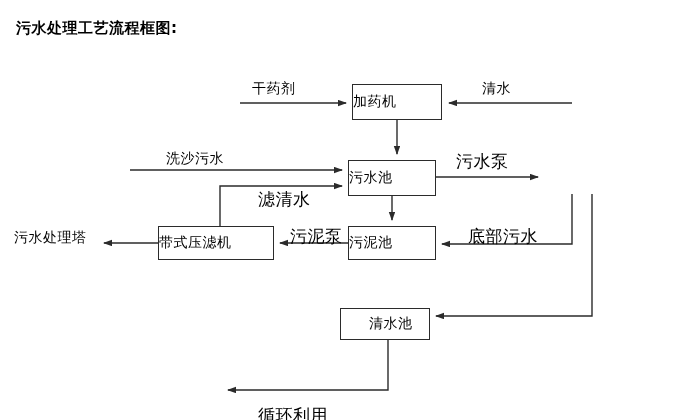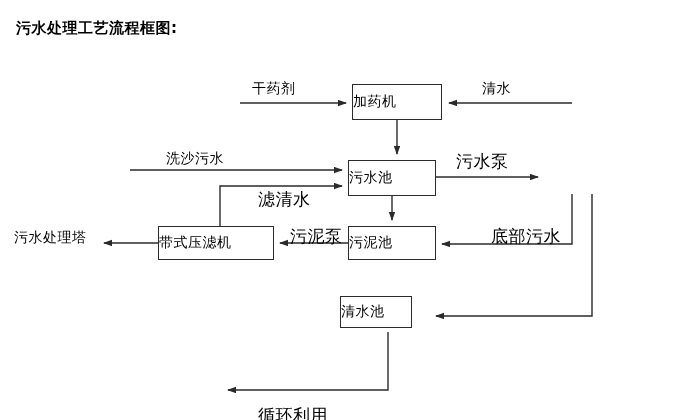--- a/index.html
+++ b/index.html
@@ -118,35 +118,35 @@
 
 
   <div class="node" style="left:158px; top:226px; width:116px; height:34px;">
     <span>带式压滤机</span>
   </div>
 
   <div class="node" style="left:348px; top:226px; width:88px; height:34px;">
     <span>污泥池</span>
   </div>
 
-  <div class="node" style="left:340px; top:296px; width:72px; height:32px;">
+  <div class="node" style="left:340px; top:308px; width:90px; height:32px;padding-left:28px;">
     <span>清水池</span>
   </div>
 
   <div class="terminal-label" style="left:252px; top:80px;">干药剂</div>
 
   <div class="terminal-label" style="left:482px; top:80px;">清水</div>
 
   <div class="terminal-label" style="left:166px; top:150px;">洗沙污水</div>
 
   <div class="terminal-label" style="left:14px; top:229px;">污水处理塔</div>
 
   <div class="edge-label" style="left:258px; top:188px;">滤清水</div>
 
   <div class="edge-label" style="left:456px; top:150px;">污水泵</div>
 
   <div class="edge-label" style="left:290px; top:225px;">污泥泵</div>
 
-  <div class="edge-label" style="left:468px; top:225px;margin-left:23px;">底部污水</div>
+  <div class="edge-label" style="left:468px; top:225px;">底部污水</div>
 
   <div class="edge-label" style="left:258px; top:360px;margin-top:44px;">循环利用</div>
 
 </div>
 
 </body></html>

